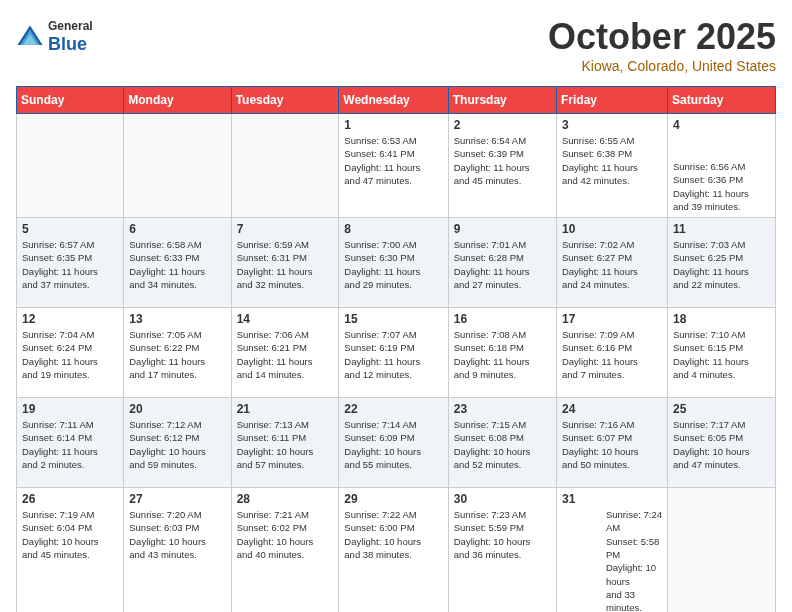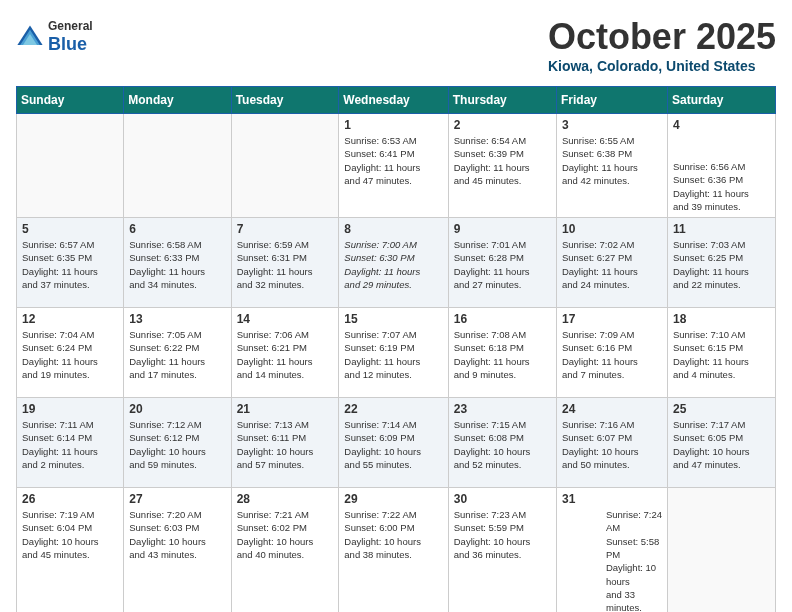--- a/index.html
+++ b/index.html
@@ -19,38 +19,38 @@
     .logo {
       display: flex;
       align-items: center;
       gap: 4px;
     }
     .logo-icon {
       width: 28px;
       height: 24px;
     }
     .title-section {
+      text-align: right;
     }
     .month-title {
       font-size: 36px;
       font-weight: bold;
       color: #333;
     }
     .location {
       font-size: 14px;
-      color: #0c4a6e;
-      font-weight: bold;
+      color: #a16207;
     }
     table {
       width: 100%;
       border-collapse: collapse;
       border: 1px solid #ccc;
     }
     thead tr th {
-      background-color: #0f766e;
+      background-color: #ef4444;
       color: #fff;
       font-size: 12px;
       padding: 6px 4px;
       text-align: left;
       border: 1px solid #1a5fa8;
       font-weight: bold;
     }
     tbody tr td {
       width: 113px;
       height: 90px;
@@ -163,21 +163,21 @@
         </td>
         <td>
           <span class="day-number">7</span>
           <div class="cell-content" style="white-space: pre-line;">Sunrise: 6:59 AM
 Sunset: 6:31 PM
 Daylight: 11 hours
 and 32 minutes.</div>
         </td>
         <td>
           <span class="day-number">8</span>
-          <div class="cell-content" style="white-space: pre-line; font-style: italic;">Sunrise: 7:00 AM
+          <div class="cell-content" style="white-space: pre-line;">Sunrise: 7:00 AM
 Sunset: 6:30 PM
 Daylight: 11 hours
 and 29 minutes.</div>
         </td>
         <td>
           <span class="day-number">9</span>
           <div class="cell-content" style="white-space: pre-line;">Sunrise: 7:01 AM
 Sunset: 6:28 PM
 Daylight: 11 hours
 and 27 minutes.</div>

